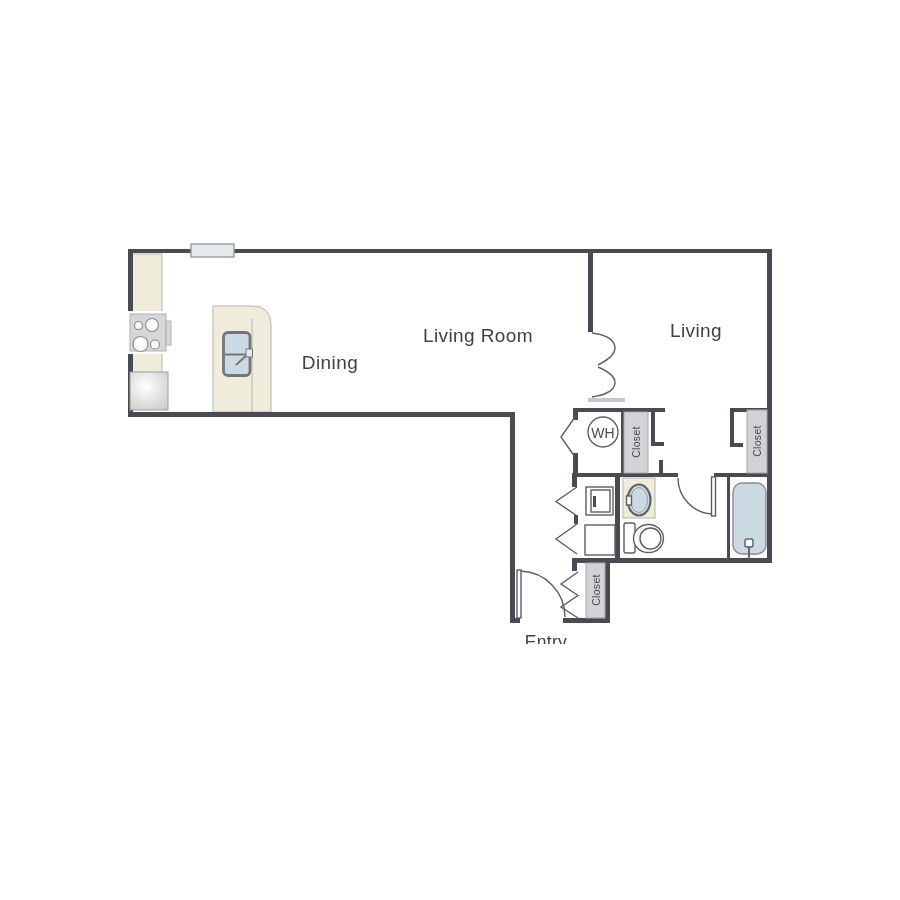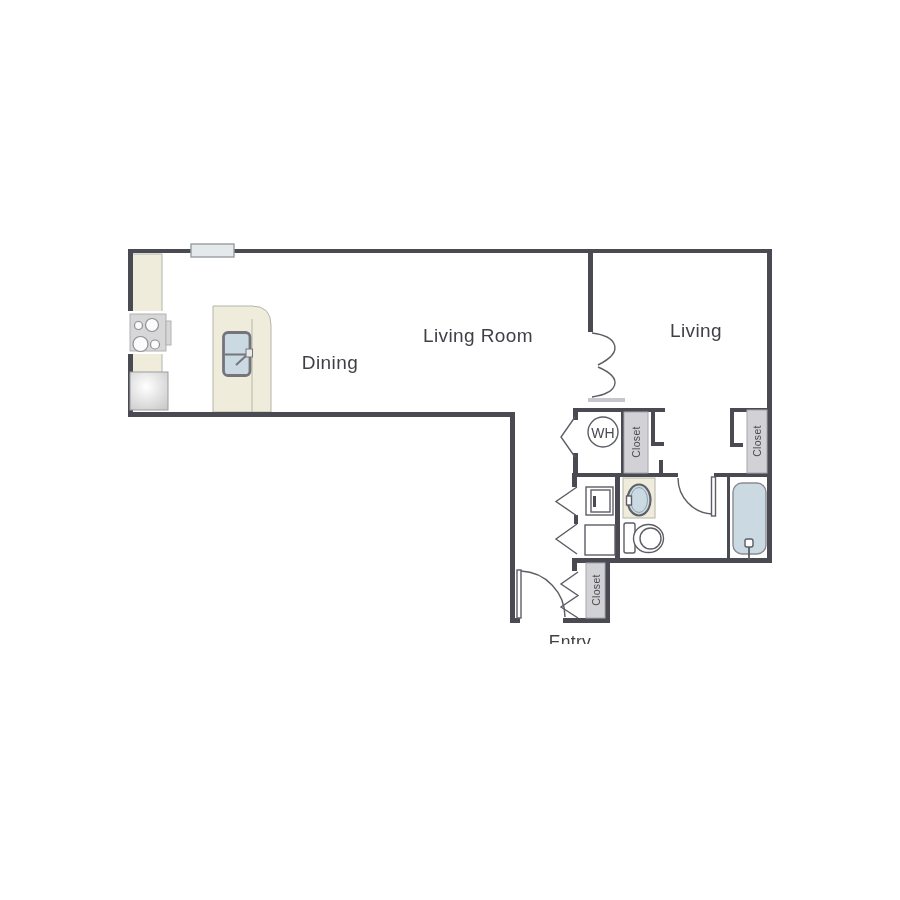--- a/index.html
+++ b/index.html
@@ -21,21 +21,21 @@
   .islandsink{fill:var(--water-blue,#cbdae2);stroke:#74747c;stroke-width:2.8;}
   .islandline{fill:none;stroke:#74747c;stroke-width:2;}
   .appliance{fill:var(--appliance,#d7d7d7);stroke:#b2b2b2;stroke-width:1;}
   .burner{fill:#fbfbfb;stroke:#8e8e96;stroke-width:1.2;}
   .win{fill:#e4e9ec;stroke:#979da3;stroke-width:1.4;}
   .thin{fill:none;stroke:#b6b6aa;stroke-width:1;}
   .handle{fill:#4a4a52;}
   
   .lbl{position:absolute;transform:translate(-50%,-50%);white-space:nowrap;color:var(--text,#3f3f47);}
   .room-label{font-size:19px;letter-spacing:.4px;}
-  .entry-label{font-size:17.5px;letter-spacing:.3px;margin-left:24px;}
+  .entry-label{font-size:17.5px;letter-spacing:.3px;}
   .wh-label{font-size:14px;letter-spacing:.2px;color:var(--muted-text,#4a4a52);}
   .vlabel{font-size:10.5px;letter-spacing:.3px;color:var(--muted-text,#4a4a52);
           transform:translate(-50%,-50%) rotate(-90deg);}
   .disclaimer{position:absolute;left:50%;top:859px;transform:translate(-50%,-50%);
           font-size:13px;color:#3c3c3c;letter-spacing:.1px;}
 </style>
 </head>
 <body>
 
 <div class="canvas">

